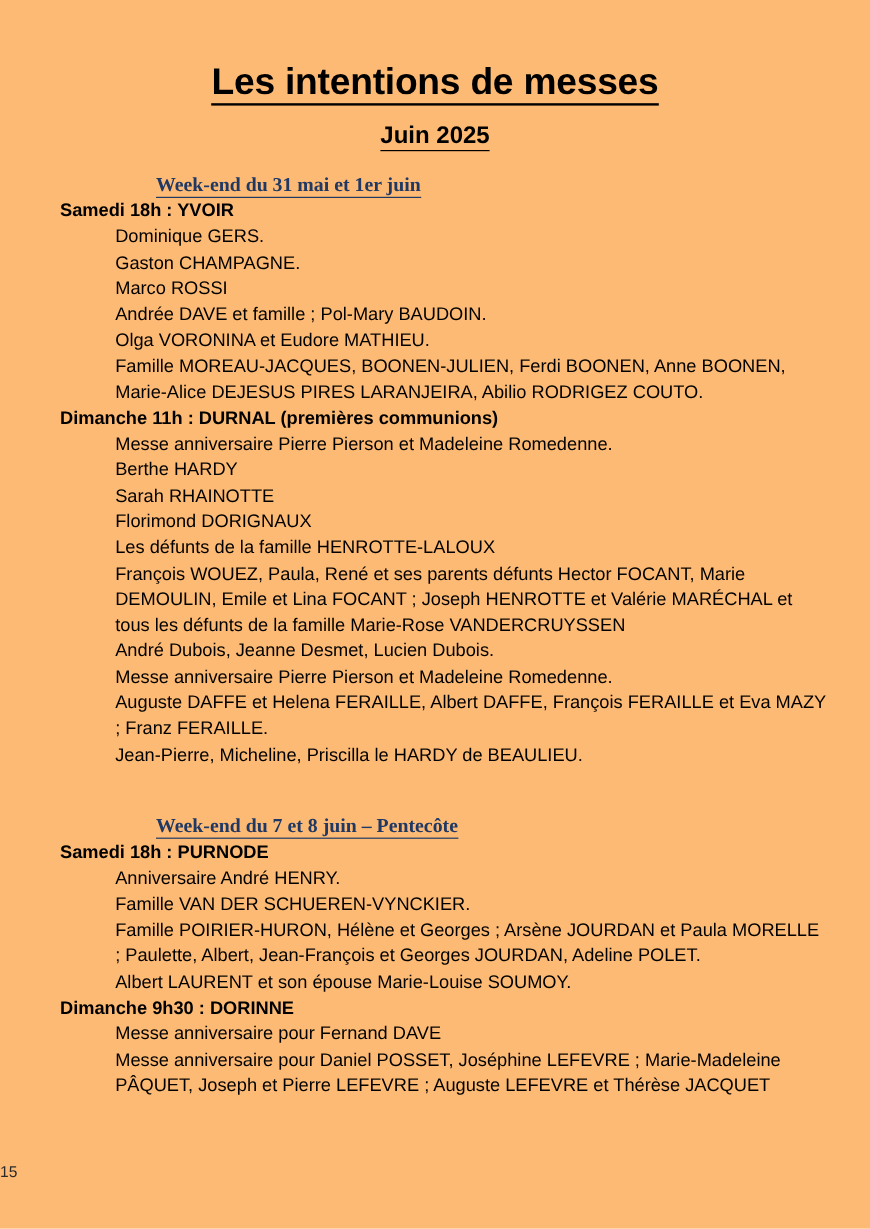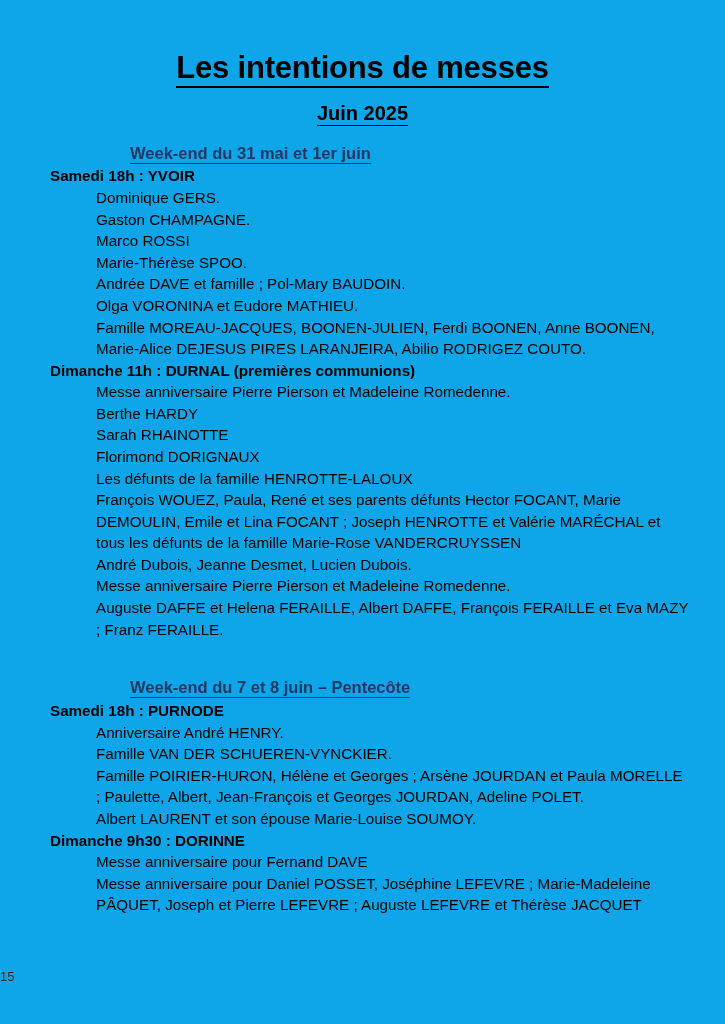--- a/index.html
+++ b/index.html
@@ -15,21 +15,21 @@
     color: #000000;
     -webkit-font-smoothing: antialiased;
   }
 
   .page {
     position: relative;
     width: 725px;
     height: 1024px;
     box-sizing: border-box;
     padding: 0 34px;
-    background: #0ea5e9;
+    background: #fdba74;
     overflow: hidden;
   }
 
   
   .doc-title {
     text-align: center;
     font-size: 31px;
     font-weight: bold;
     letter-spacing: -0.2px;
     margin: 0;
@@ -55,20 +55,21 @@
   }
 
   
   .weekend-heading {
     font-size: 16.5px;
     font-weight: bold;
     color: #1F3864;
     margin: 0;
     padding-left: 96px;
     line-height: 1.45;
+    font-family: Liberation Serif, serif;
   }
   .weekend-heading span {
     border-bottom: 1.6px solid #1F3864;
     padding-bottom: 1px;
   }
   .weekend-block.first .weekend-heading { padding-top: 18px; }
   .weekend-block.second .weekend-heading { padding-top: 10px; }
 
   
   .service {
@@ -125,21 +126,20 @@
 
   <div class="weekends-container">
       <div class="weekend-block first">
         <div class="weekend-heading"><span>Week-end du 31 mai et 1er juin</span></div>
         <div class="service">
           <div class="service-heading">Samedi 18h : YVOIR</div>
           <div class="intentions">
             <div class="intention">Dominique GERS.</div>
             <div class="intention">Gaston CHAMPAGNE.</div>
             <div class="intention">Marco ROSSI</div>
-            <div class="intention">Marie-Thérèse SPOO.</div>
             <div class="intention">Andrée DAVE et famille ; Pol-Mary BAUDOIN.</div>
             <div class="intention">Olga VORONINA et Eudore MATHIEU.</div>
             <div class="intention">Famille MOREAU-JACQUES, BOONEN-JULIEN, Ferdi BOONEN, Anne BOONEN, Marie-Alice DEJESUS PIRES LARANJEIRA, Abilio RODRIGEZ COUTO.</div>
           </div>
         </div>
         <div class="service">
           <div class="service-heading">Dimanche 11h : DURNAL (premières communions)</div>
           <div class="intentions">
             <div class="intention">Messe anniversaire Pierre Pierson et Madeleine Romedenne.</div>
             <div class="intention">Berthe HARDY</div>
@@ -147,20 +147,21 @@
             <div class="intention">Florimond DORIGNAUX</div>
             <div class="intention">Les défunts de la famille HENROTTE-LALOUX</div>
             <div class="intention">François WOUEZ, Paula, René et ses parents défunts Hector FOCANT, Marie DEMOULIN, Emile et Lina FOCANT ; Joseph HENROTTE et Valérie MARÉCHAL et tous les défunts de la famille Marie-Rose VANDERCRUYSSEN</div>
           </div>
         </div>
         <div class="service">
           <div class="intentions">
             <div class="intention">André Dubois, Jeanne Desmet, Lucien Dubois.</div>
             <div class="intention">Messe anniversaire Pierre Pierson et Madeleine Romedenne.</div>
             <div class="intention">Auguste DAFFE et Helena FERAILLE, Albert DAFFE, François FERAILLE et Eva MAZY ; Franz FERAILLE.</div>
+            <div class="intention">Jean-Pierre, Micheline, Priscilla le HARDY de BEAULIEU.</div>
           </div>
         </div>
       </div>
       <div class="weekend-block second">
         <div class="weekend-heading"><span>Week-end du 7 et 8 juin – Pentecôte</span></div>
         <div class="service">
           <div class="service-heading">Samedi 18h : PURNODE</div>
           <div class="intentions">
             <div class="intention">Anniversaire André HENRY.</div>
             <div class="intention">Famille VAN DER SCHUEREN-VYNCKIER.</div>

